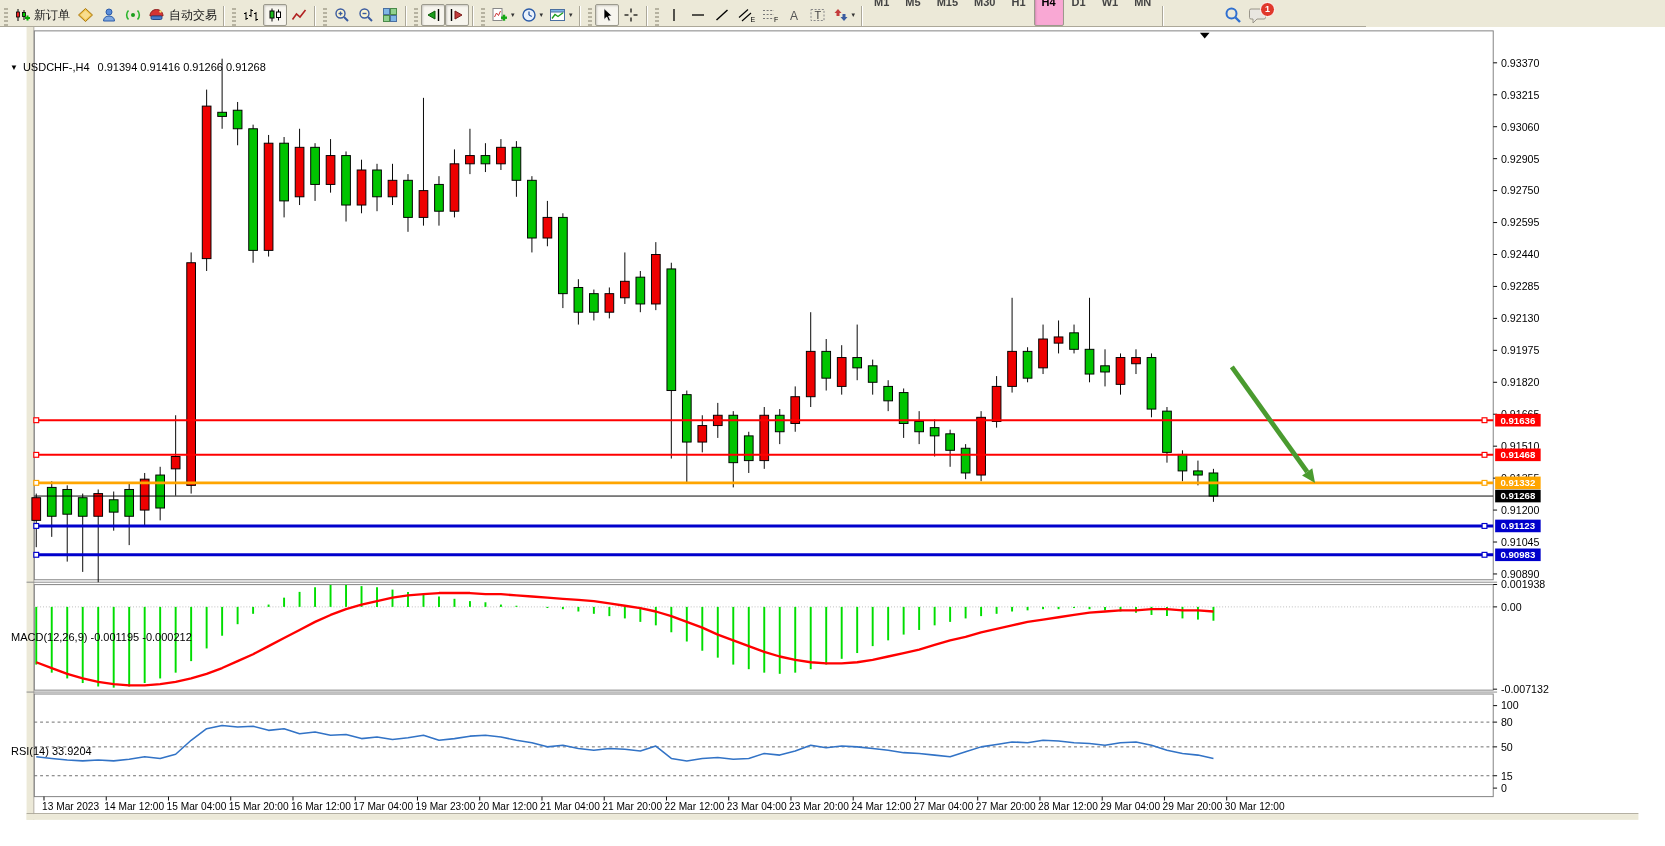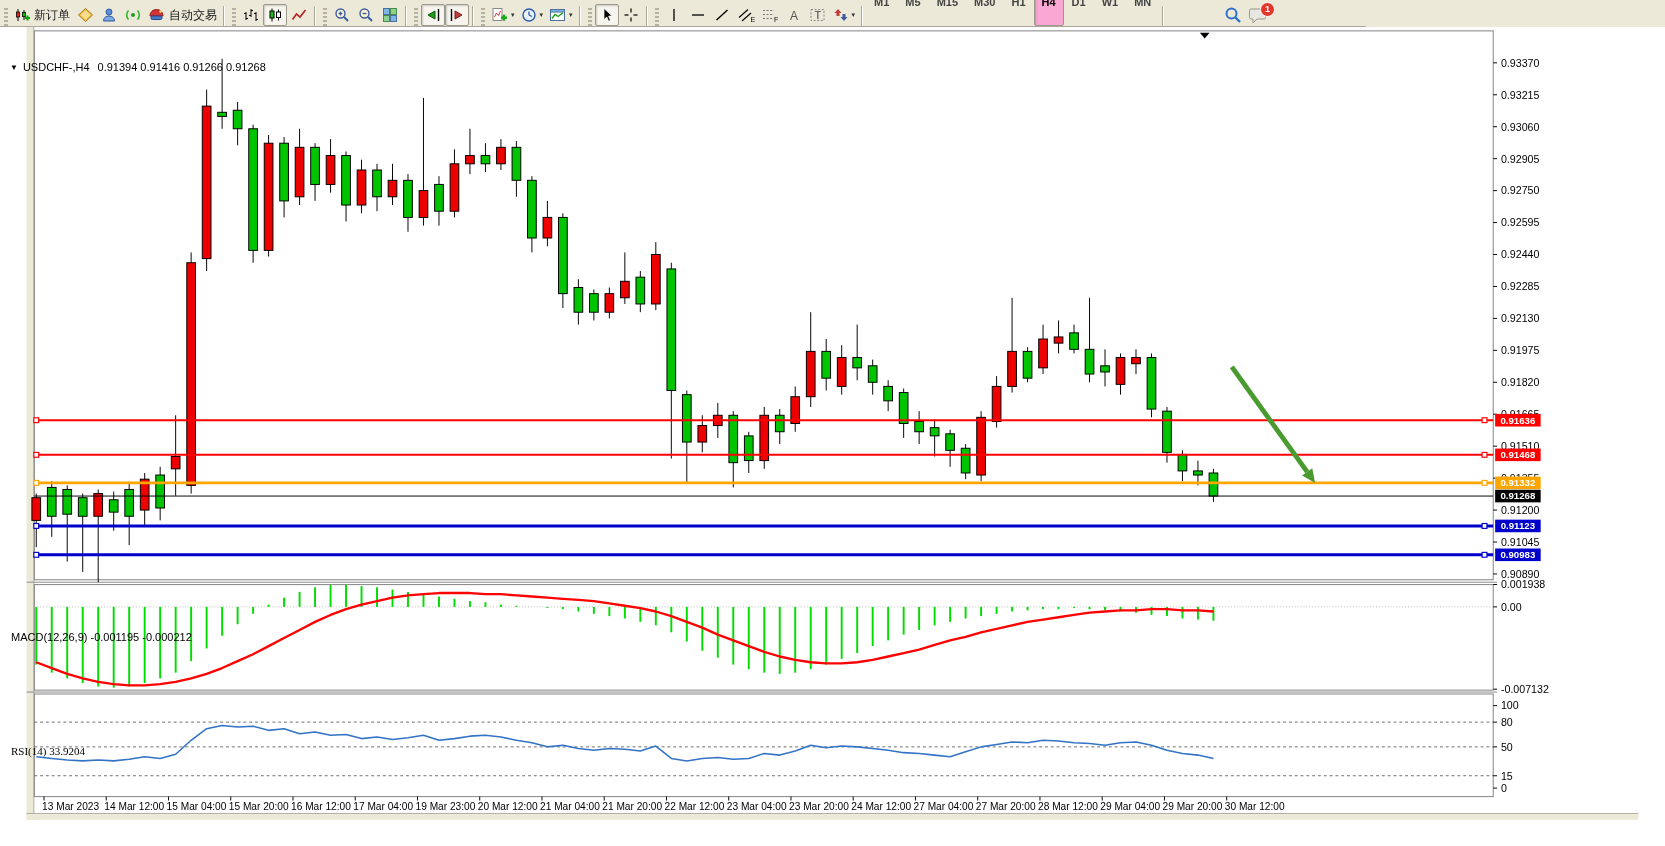--- a/index.html
+++ b/index.html
@@ -692,14 +692,14 @@
       <text x="1109.1" y="836" font-size="10.5" font-family="Liberation Sans, sans-serif" fill="#000" text-anchor="start" font-weight="normal">29 Mar 04:00</text>
       <line x1="1175.3999999999999" y1="822" x2="1175.3999999999999" y2="826" stroke="#000"></line>
       <text x="1173.3999999999999" y="836" font-size="10.5" font-family="Liberation Sans, sans-serif" fill="#000" text-anchor="start" font-weight="normal">29 Mar 20:00</text>
       <line x1="1239.7" y1="822" x2="1239.7" y2="826" stroke="#000"></line>
       <text x="1237.7" y="836" font-size="10.5" font-family="Liberation Sans, sans-serif" fill="#000" text-anchor="start" font-weight="normal">30 Mar 12:00</text>
     </svg>
   <div id="chart-title" class="overlay" style="left:10px;top:33px;">
     <span class="tri">▼</span><span>USDCHF-,H4</span><span class="ohlc">0.91394 0.91416 0.91266 0.91268</span>
   </div>
   <div class="overlay" style="left:11px;top:604px;">MACD(12,26,9) -0.001195 -0.000212</div>
-  <div class="overlay" style="left:11px;top:718px;font-family:Liberation Serif, serif;">RSI(14) 33.9204</div>
+  <div class="overlay" style="left:11px;top:718px;">RSI(14) 33.9204</div>
 </div>
 
 </body></html>

